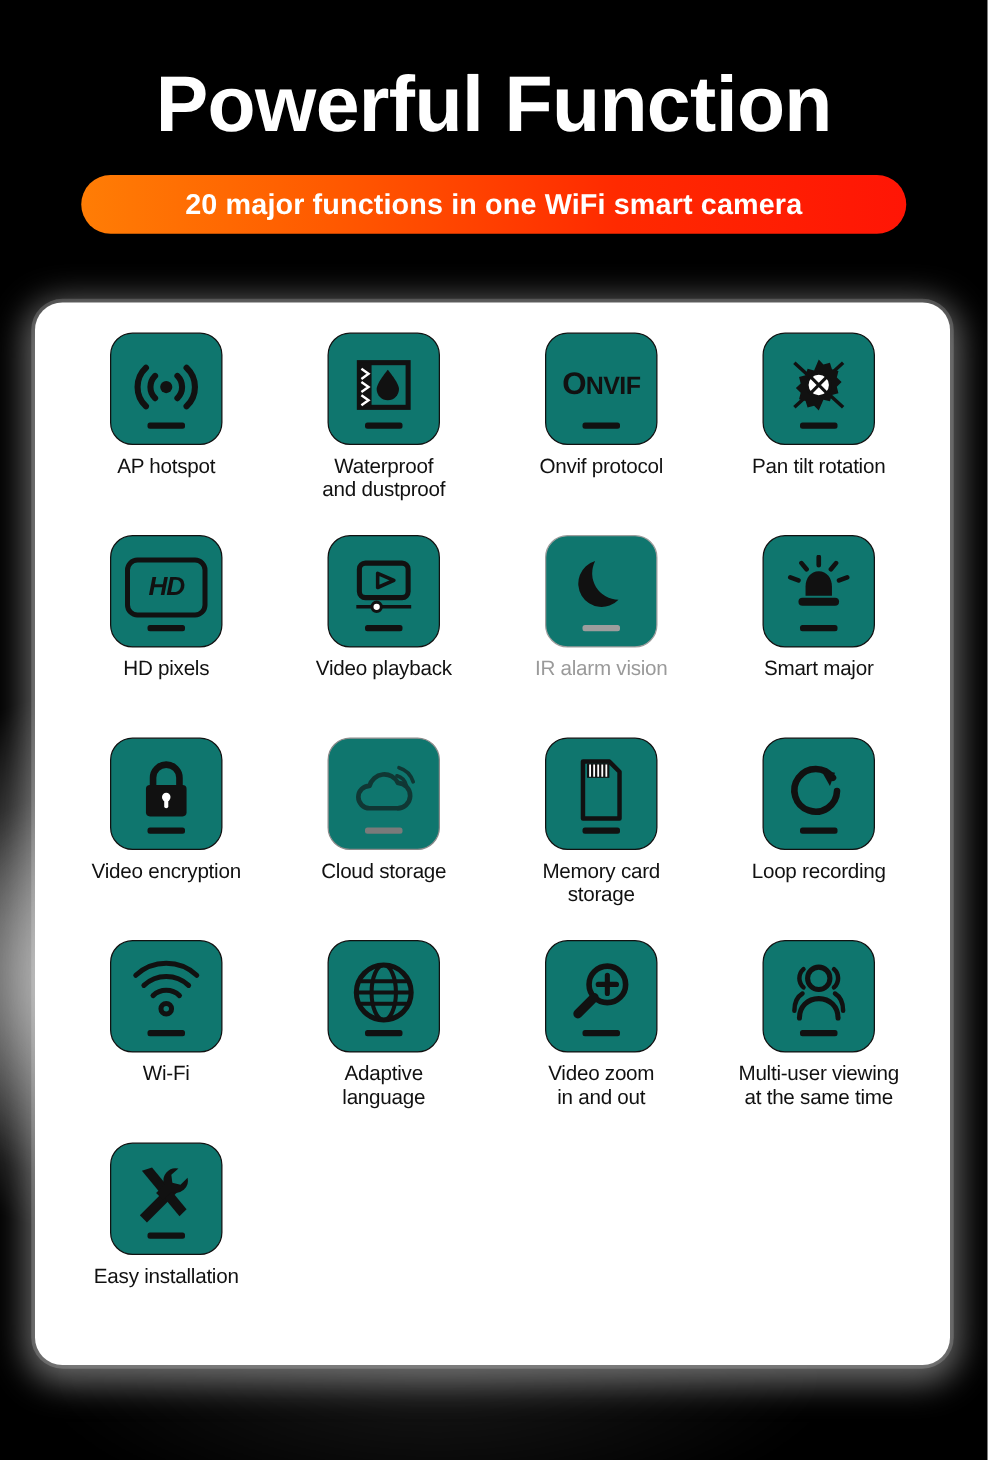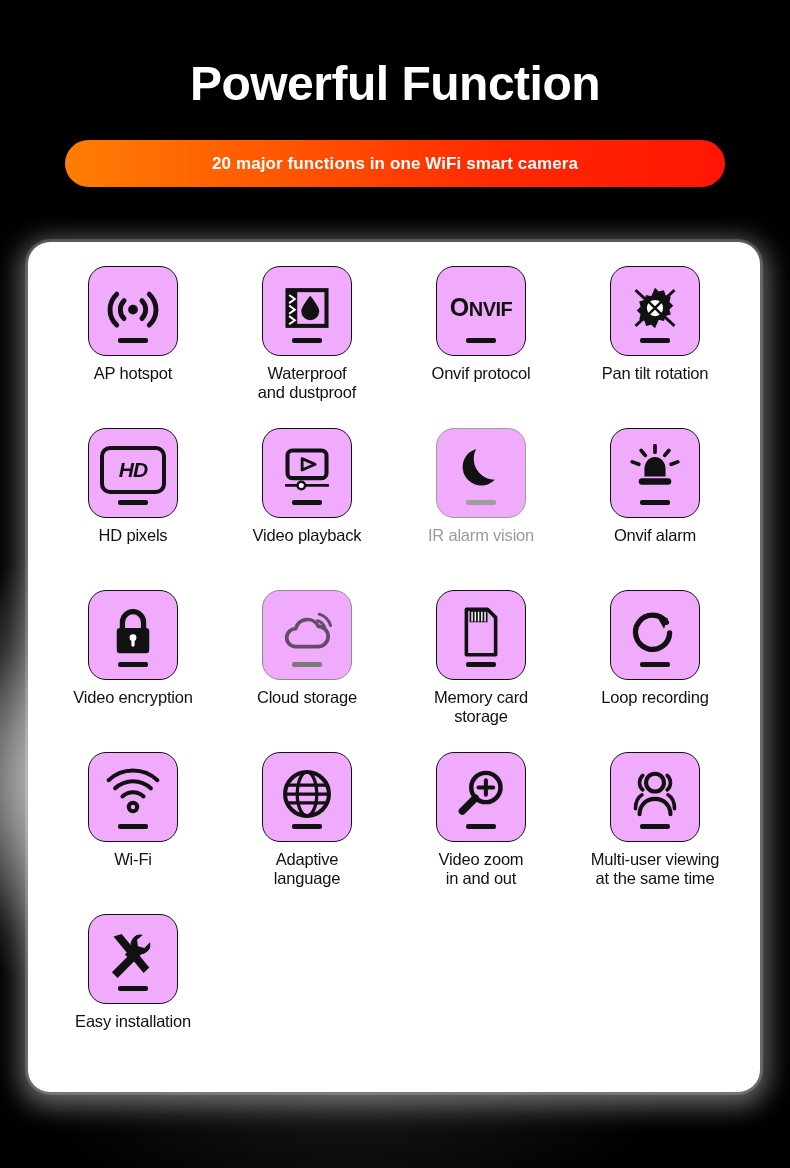--- a/index.html
+++ b/index.html
@@ -19,45 +19,45 @@
   .fog-b{left:-60px;top:640px;width:200px;height:300px;
     background:radial-gradient(ellipse at 50% 50%, rgba(255,255,255,.38) 0%, rgba(255,255,255,0) 70%);
     filter:blur(8px);}
   .fog-c{left:40px;top:1090px;width:620px;height:120px;
     background:radial-gradient(ellipse at 50% 0%, rgba(255,255,255,.10) 0%, rgba(255,255,255,0) 75%);
     filter:blur(8px);}
 
   
   .header{position:relative;z-index:3;padding-top:52px;text-align:center;}
   .title{
-    color:#fff;font-size:48px;line-height:64px;font-weight:bold;
+    color:#fff;font-size:63px;line-height:64px;font-weight:bold;
     letter-spacing:-.5px;margin:0;font-family:"Liberation Sans", sans-serif;
   }
   .subbar{
     margin:24px auto 0;width:660px;height:47px;border-radius:24px;
     background:linear-gradient(90deg,#ff7d05 0%,#ff5a00 30%,#ff2a00 65%,#ff1505 100%);
     display:flex;align-items:center;justify-content:center;
   }
-  .subbar span{color:#fff;font-size:17px;font-weight:bold;letter-spacing:.1px;}
+  .subbar span{color:#fff;font-size:23px;font-weight:bold;letter-spacing:.1px;}
 
   
   .panel{
     position:absolute;left:28px;top:242px;width:732px;height:850px;
     background:#fff;border-radius:22px;z-index:2;
     box-shadow:0 0 0 3px rgba(255,255,255,.18), 0 6px 26px 8px rgba(190,190,190,.55);
   }
   .grid{
     position:absolute;inset:0;padding:24px 18px 16px;
     display:grid;grid-template-columns:repeat(4,1fr);
     grid-template-rows:repeat(5,1fr);
   }
   .cell{display:flex;flex-direction:column;align-items:center;justify-content:flex-start;}
   .tile{
     width:88px;height:88px;border:1.6px solid #111;border-radius:18px;
-    background:#f0abfc;position:relative;
+    background:#0f766e;position:relative;
     display:flex;align-items:center;justify-content:center;
   }
   .tile .glyph{width:56px;height:52px;margin-top:-6px;display:block;}
   .tile .base{
     position:absolute;left:50%;transform:translateX(-50%);bottom:12px;
     width:30px;height:5px;background:#111;border-radius:2px;
   }
   .caption{
     margin-top:8px;color:#111;font-size:16.5px;line-height:18.5px;
     text-align:center;max-width:168px;letter-spacing:-.2px;
@@ -189,21 +189,21 @@
         <div class="tile">
           <span style="display: flex; align-items: center; justify-content: center;">
             <svg class="glyph" viewBox="0 0 64 64" fill="none" xmlns="http://www.w3.org/2000/svg">
               <path d="M32 16c-8 0-13 7-13 15v9h26v-9c0-8-5-15-13-15z" fill="#111"></path>
               <rect x="12" y="42" width="40" height="8" rx="4" fill="#111"></rect>
               <path d="M32 2v8M15 8l5 6M49 8l-5 6M4 22l8 3M60 22l-8 3" stroke="#111" stroke-width="4.6" stroke-linecap="round"></path>
             </svg>
           </span>
           <span class="base"></span>
         </div>
-        <div class="caption">Onvif alarm</div>
+        <div class="caption">Smart major</div>
       </div>
       <div class="cell">
         <div class="tile">
           <span style="display: flex; align-items: center; justify-content: center;">
             <svg class="glyph" viewBox="0 0 64 64" fill="none" xmlns="http://www.w3.org/2000/svg">
               <path d="M19 28v-8a13 13 0 0 1 26 0v8" stroke="#111" stroke-width="6.5" fill="none"></path>
               <rect x="12" y="27" width="40" height="31" rx="4" fill="#111"></rect>
               <circle cx="32" cy="39" r="4.2" fill="#fff"></circle>
               <path d="M32 40v8" stroke="#fff" stroke-width="4" stroke-linecap="round"></path>
             </svg>

